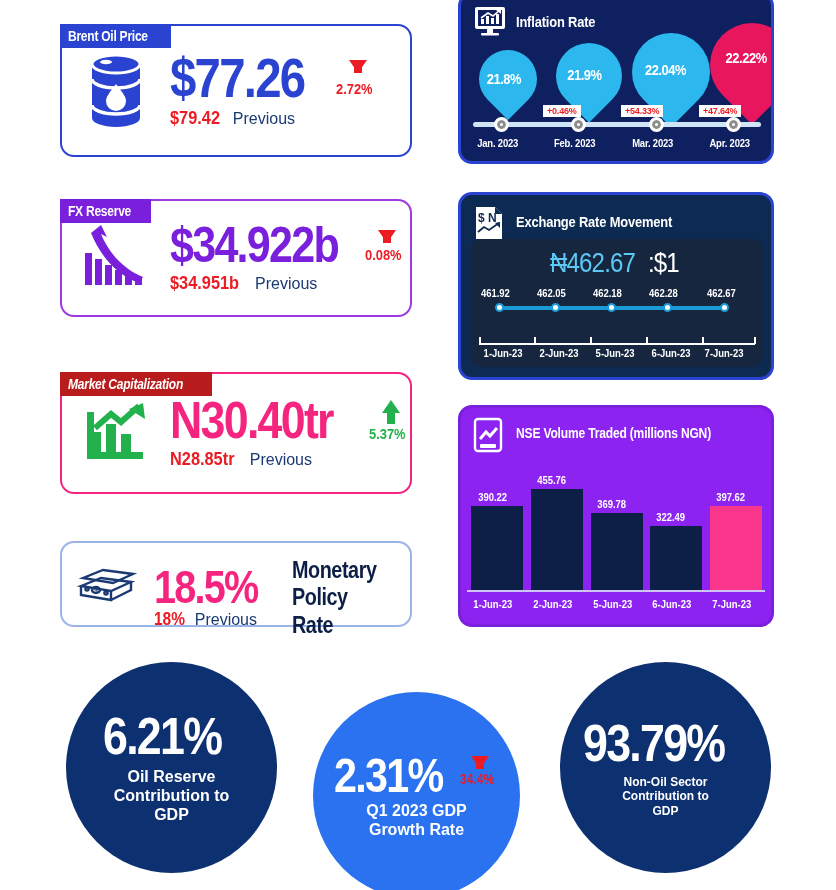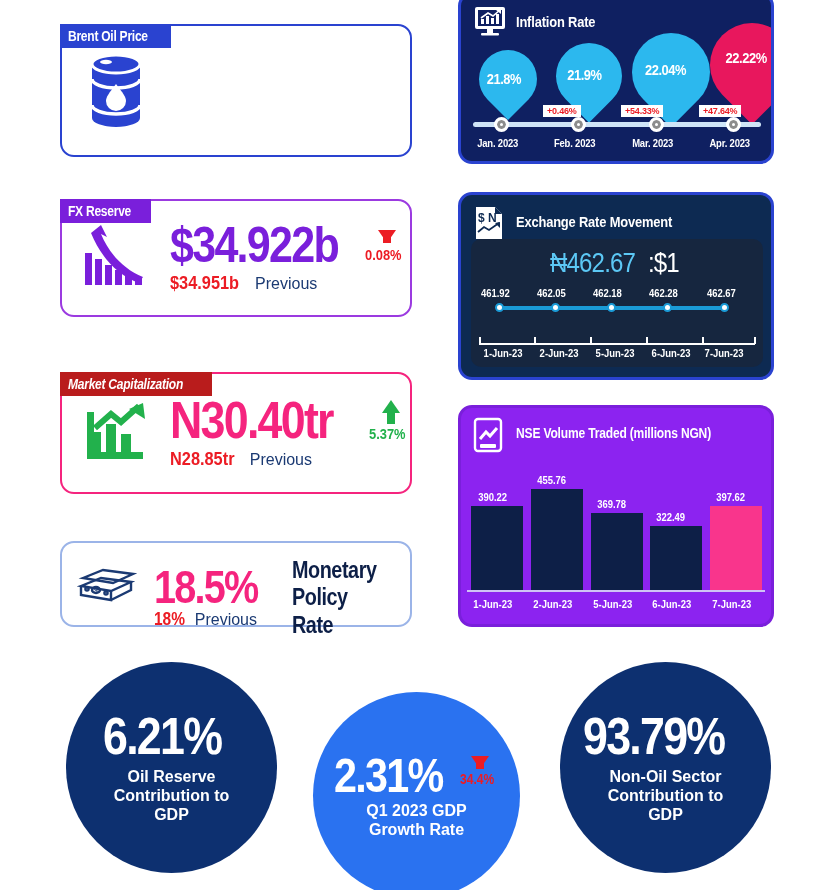--- a/index.html
+++ b/index.html
@@ -137,20 +137,33 @@
       <svg width="62" height="76" viewBox="0 0 62 76">
         <ellipse cx="31" cy="11" rx="24" ry="9" fill="#2a43d0"></ellipse>
         <rect x="7" y="11" width="48" height="54" fill="#2a43d0"></rect>
         <ellipse cx="31" cy="65" rx="24" ry="9" fill="#2a43d0"></ellipse>
         <ellipse cx="31" cy="11" rx="24" ry="9" fill="none" stroke="#fff" stroke-width="3"></ellipse>
         <path d="M7 26 A24 9 0 0 0 55 26" fill="none" stroke="#fff" stroke-width="3.5"></path>
         <path d="M7 52 A24 9 0 0 0 55 52" fill="none" stroke="#fff" stroke-width="3.5"></path>
         <ellipse cx="21" cy="9" rx="6" ry="2.2" fill="#fff"></ellipse>
         <path d="M31 31 C38 40 41 44 41 48 a10 10 0 0 1-20 0 c0-4 3-8 10-17z" fill="#fff"></path>
       </svg>
+    </div>
+    <div class="val-slot">
+      <div class="valrow">
+        <span class="bigval cond" style="font-size:55px; color:#2a43d0;">$77.26</span>
+        <span class="arrowbox" style="margin-left:8px;">
+          <span class="arrow-dn"></span>
+          <span class="pct cond" style="color:#ec1c24; margin-top:8px;">2.72%</span>
+        </span>
+      </div>
+      <div class="prevrow">
+        <span class="cond" style="color:#ec1c24; font-size:19px;">$79.42</span>
+        <span class="plabel">Previous</span>
+      </div>
     </div>
   </div>
   <div class="card-tab" style="background:#2a43d0;">
     <span class="cond">Brent Oil Price</span>
   </div>
 </div>
 
 <div class="card" id="card1" style="left:60px; top:199px; width:352px; height:118px;">
   <div class="card-body" style="border-color:#9b3ae0;">
     <div class="icon-slot">
@@ -401,18 +414,18 @@
     </span>
   </div>
   <div class="circ-cap" style="font-size:16px; margin-top:2px;">
     <div>Q1 2023 GDP</div>
       <div>Growth Rate</div>
   </div>
 </div>
 
 <div class="circ" style="left:560px; top:662px; width:211px; height:211px; background:#0d3070;">
   <div class="circ-num cond" style="font-size:52px;">93.79%</div>
-  <div class="circ-cap" style="font-size:16px;">
+  <div class="circ-cap" style="font-size:12px;">
     <div>Non-Oil Sector</div>
       <div>Contribution to</div>
       <div>GDP</div>
   </div>
 </div>
 
 </body></html>

